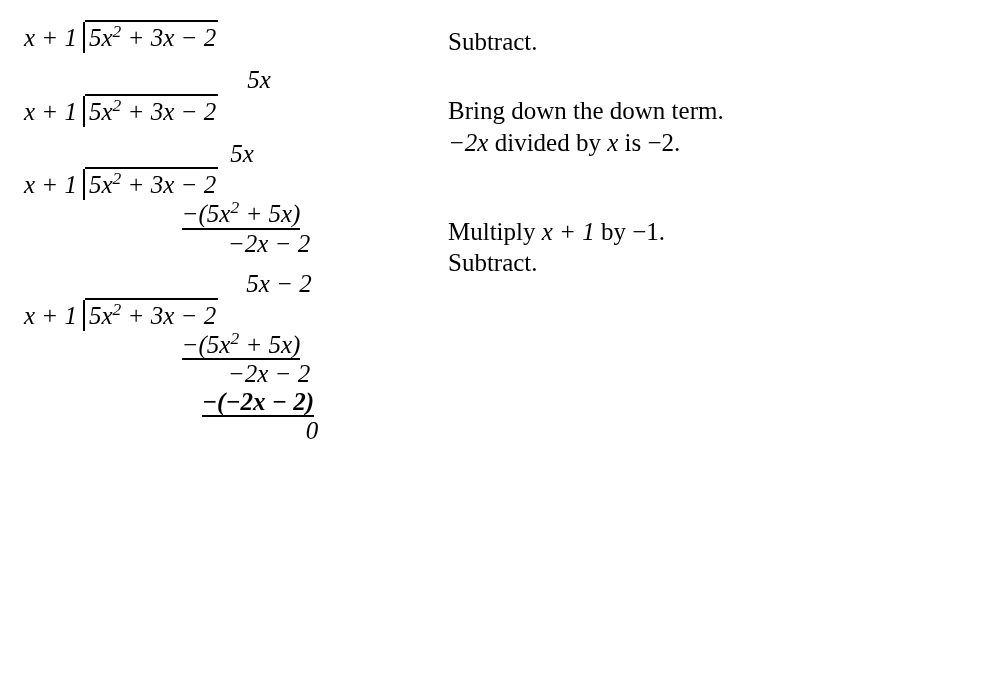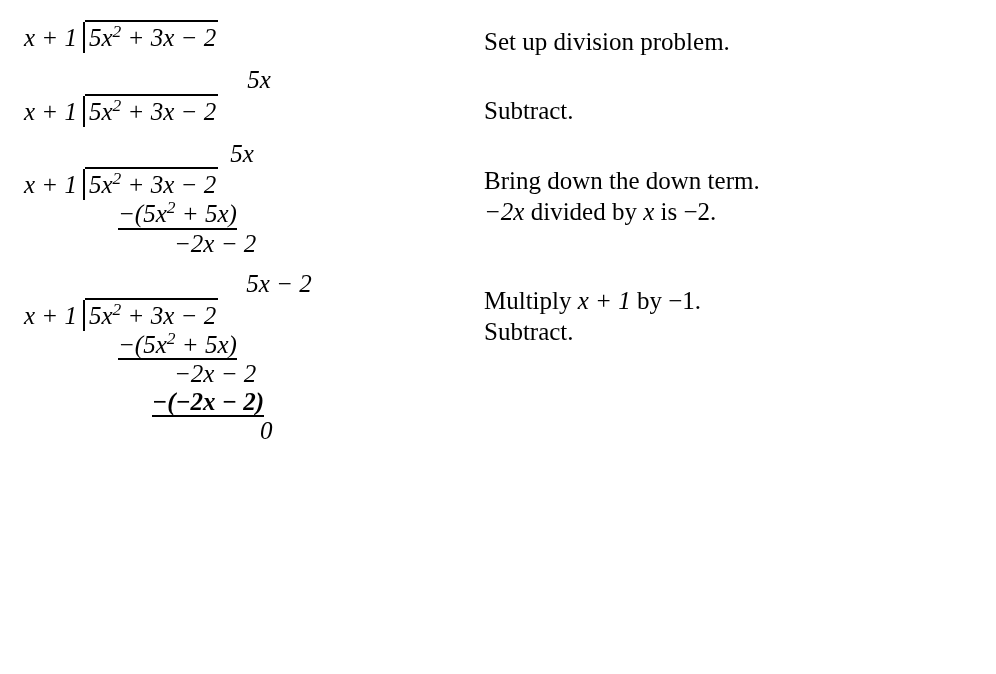--- a/index.html
+++ b/index.html
@@ -8,21 +8,21 @@
     padding: 20px 24px;
     font-family: Georgia, 'Times New Roman', serif;
     font-size: 25px;
     color: #000;
     background: #fff;
     width: 996px;
     height: 674px;
   }
   .container {
     display: flex;
-    gap: 120px;
+    gap: 84px;
   }
   .left-col {
     flex: 0 0 auto;
     width: 340px;
   }
   .right-col {
     flex: 1;
     padding-top: 6px;
   }
   .math {
@@ -71,20 +71,21 @@
     display: inline-block;
   }
   .work {
     line-height: 1.1;
   }
   .work div {
     white-space: pre;
   }
   .wline {
     padding-left: 96px;
+    text-align: center;
   }
   .wline.r0 { padding-left: 94px; }
   .wline.r1 { padding-left: 150px; }
   .wline.r2 { padding-left: 128px; font-weight: bold; }
   .wline.r3 { padding-left: 236px; }
 </style>
 </head>
 <body>
 
 <div class="container">
@@ -117,21 +118,20 @@
         <div class="wline r1">−2x − 2</div>
         <div class="wline r2"><span class="underline">−(−2x − 2)</span></div>
         <div class="wline r3">0</div>
       </div>
     </div>
 
   </div>
 
   <div class="right-col">
 
-    <div class="expl">Set up division problem.</div>
 
 
 
     <div class="expl">Subtract.</div>
 
     <div class="expl gap0">Bring down the down term.</div>
     <div class="expl bigskip">
       <span class="var">−2x</span><span> divided by </span><span class="var">x</span><span> is −2.</span>
     </div>
 

